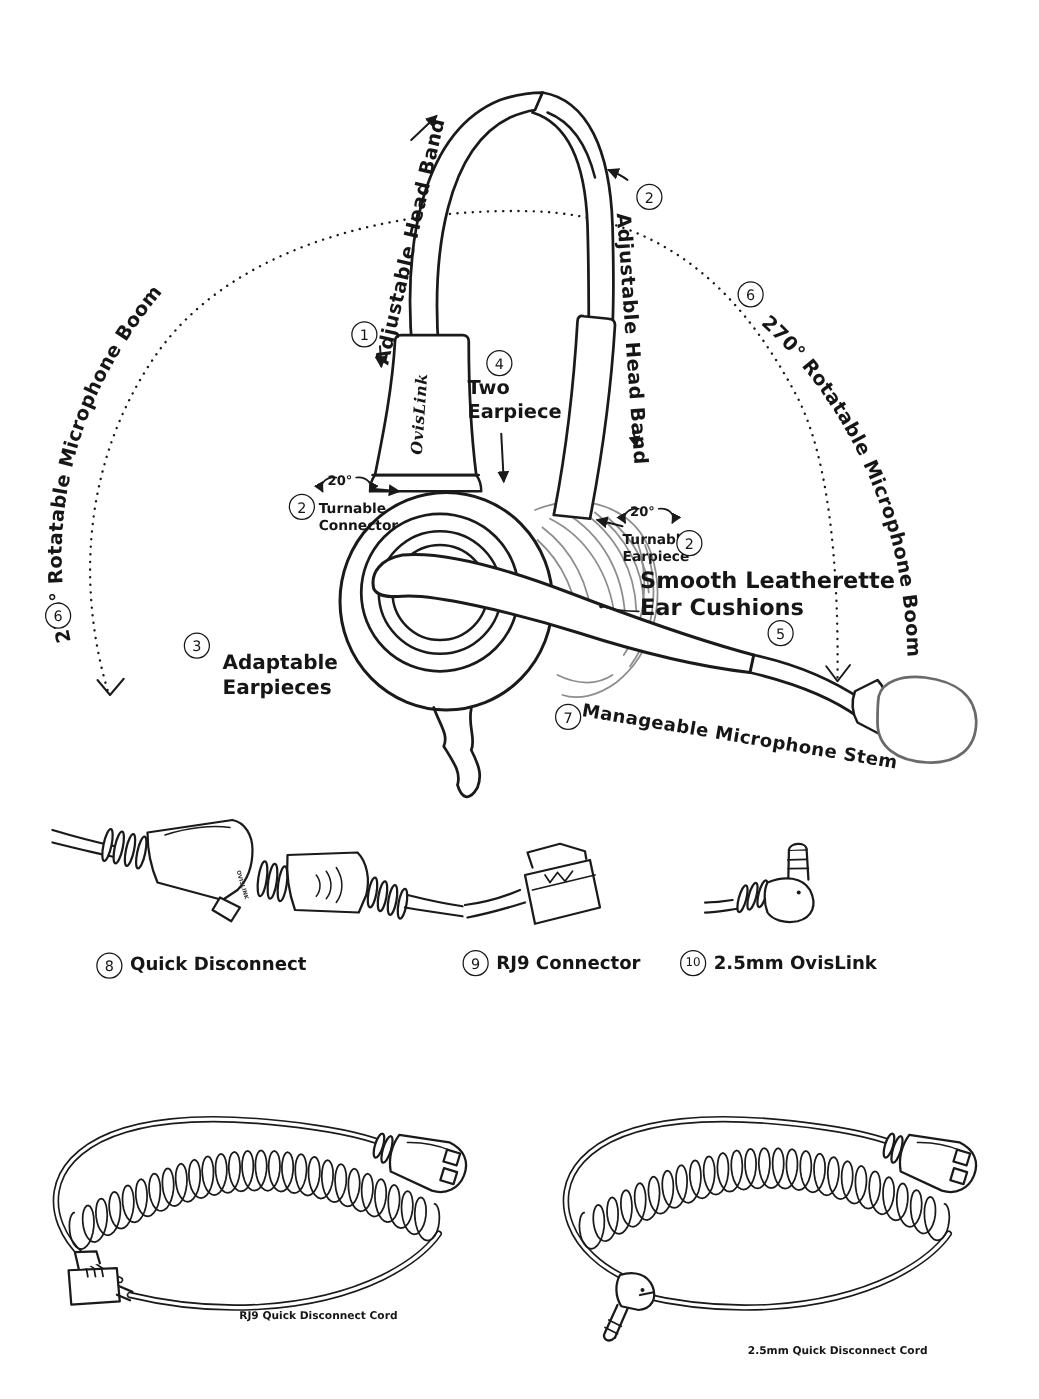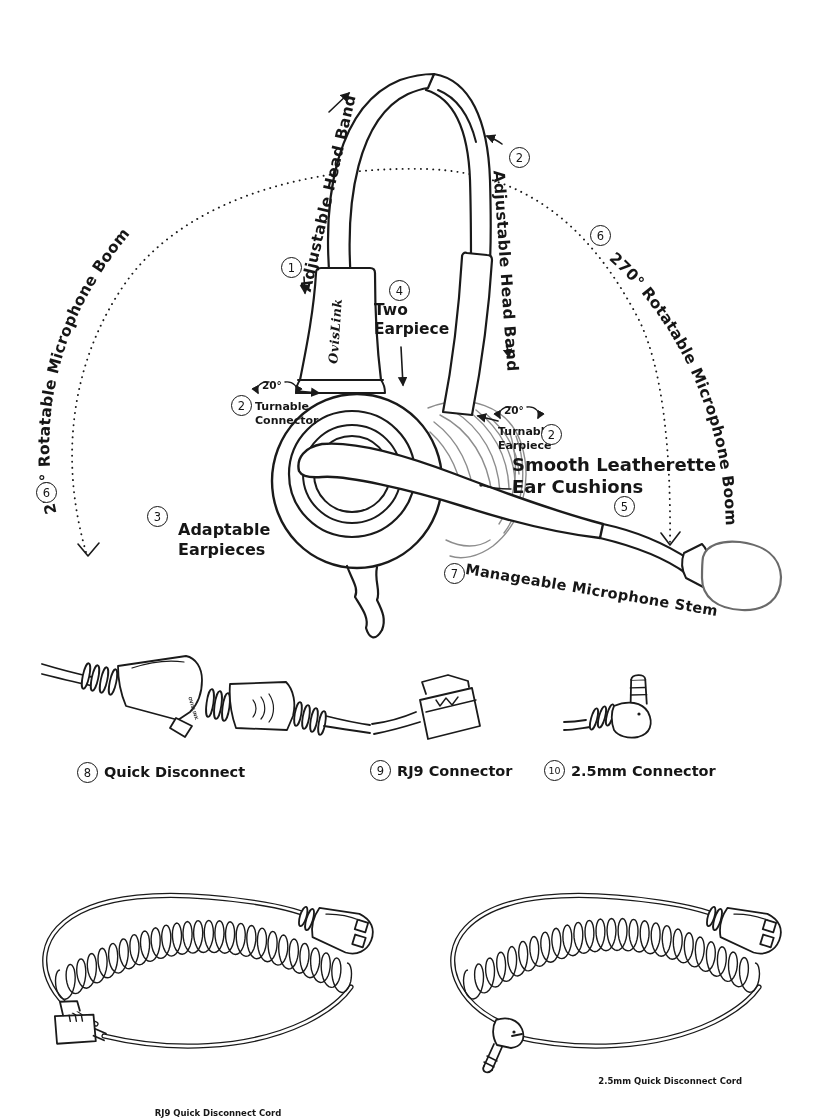--- a/index.html
+++ b/index.html
@@ -233,21 +233,21 @@
 <div class="lbl" style="left:178px;top:520px;font-size:16px">Adaptable
 Earpieces</div>
 
 <div class="lbl" style="left:512px;top:454px;font-size:18px">Smooth Leatherette
 Ear Cushions</div>
 
 <div class="lbl" style="left:467px;top:561px;font-size:14.5px;letter-spacing:.3px;transform:rotate(9.5deg);transform-origin:0 0">Manageable Microphone Stem</div>
 
 <div class="lbl" style="left:104px;top:764px;font-size:14.5px">Quick Disconnect</div>
 <div class="lbl" style="left:397px;top:763px;font-size:14.5px">RJ9 Connector</div>
-<div class="lbl" style="left:571px;top:763px;font-size:14.5px">2.5mm Connector</div>
-
-<div class="lbl" style="left:118px;top:1108px;width:200px;font-size:8.5px;text-align:center">RJ9 Quick Disconnect Cord</div>
+<div class="lbl" style="left:571px;top:763px;font-size:14.5px">2.5mm OvisLink</div>
+
+<div class="lbl" style="left:118px;top:1048px;width:200px;font-size:8.5px;text-align:right">RJ9 Quick Disconnect Cord</div>
 <div class="lbl" style="left:542px;top:1076px;width:200px;font-size:8.5px;text-align:right">2.5mm Quick Disconnect Cord</div>
 
 <div class="lbl rot" style="left:333px;top:356px;font-size:12.5px;letter-spacing:.5px;font-family:'DejaVu Serif',serif;font-style:italic;transform:rotate(-86deg)">OvisLink</div>
 <div class="lbl" style="left:192px;top:696px;font-size:4.5px;font-weight:bold;color:#333;transform:rotate(73deg);transform-origin:0 0">OVISLINK</div>
 
 </div>
 
 </body></html>

